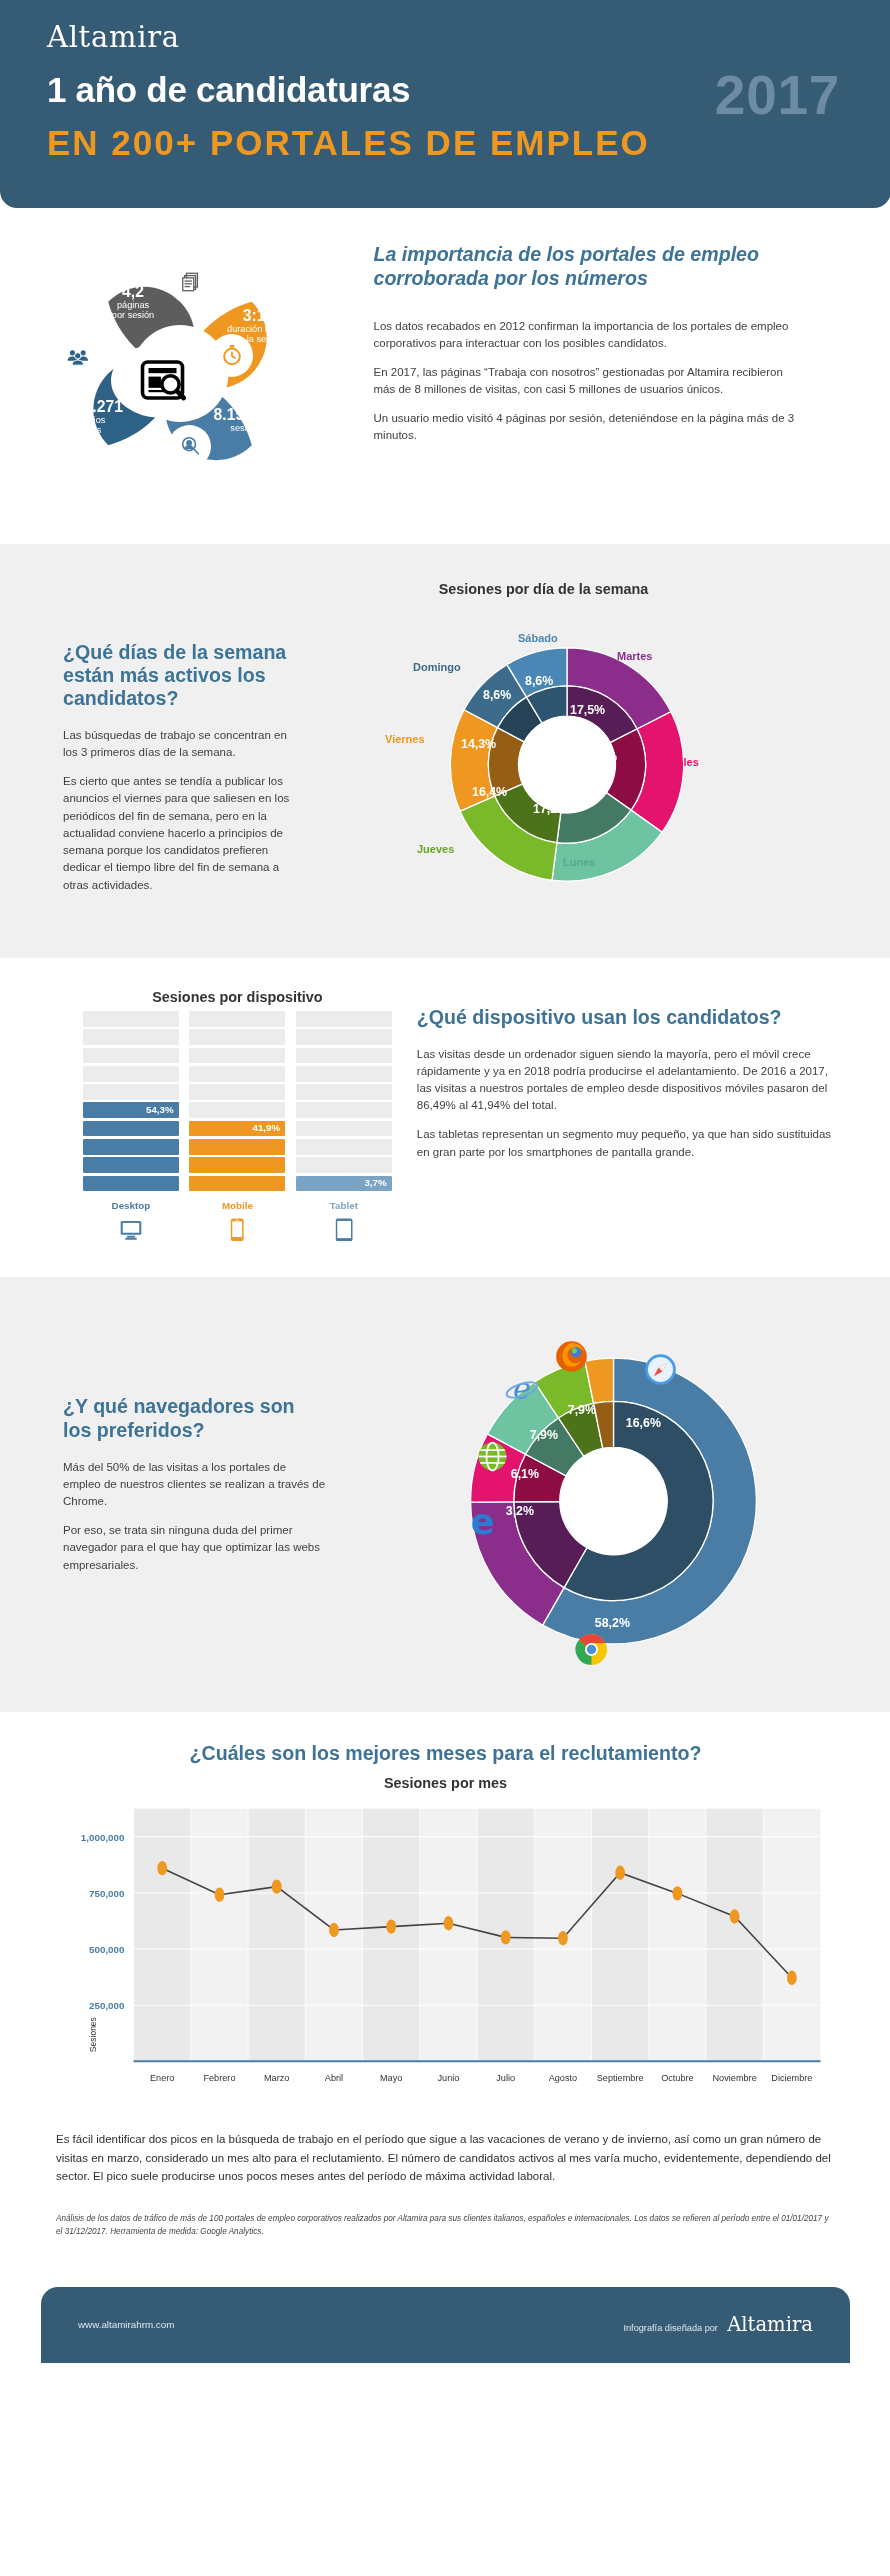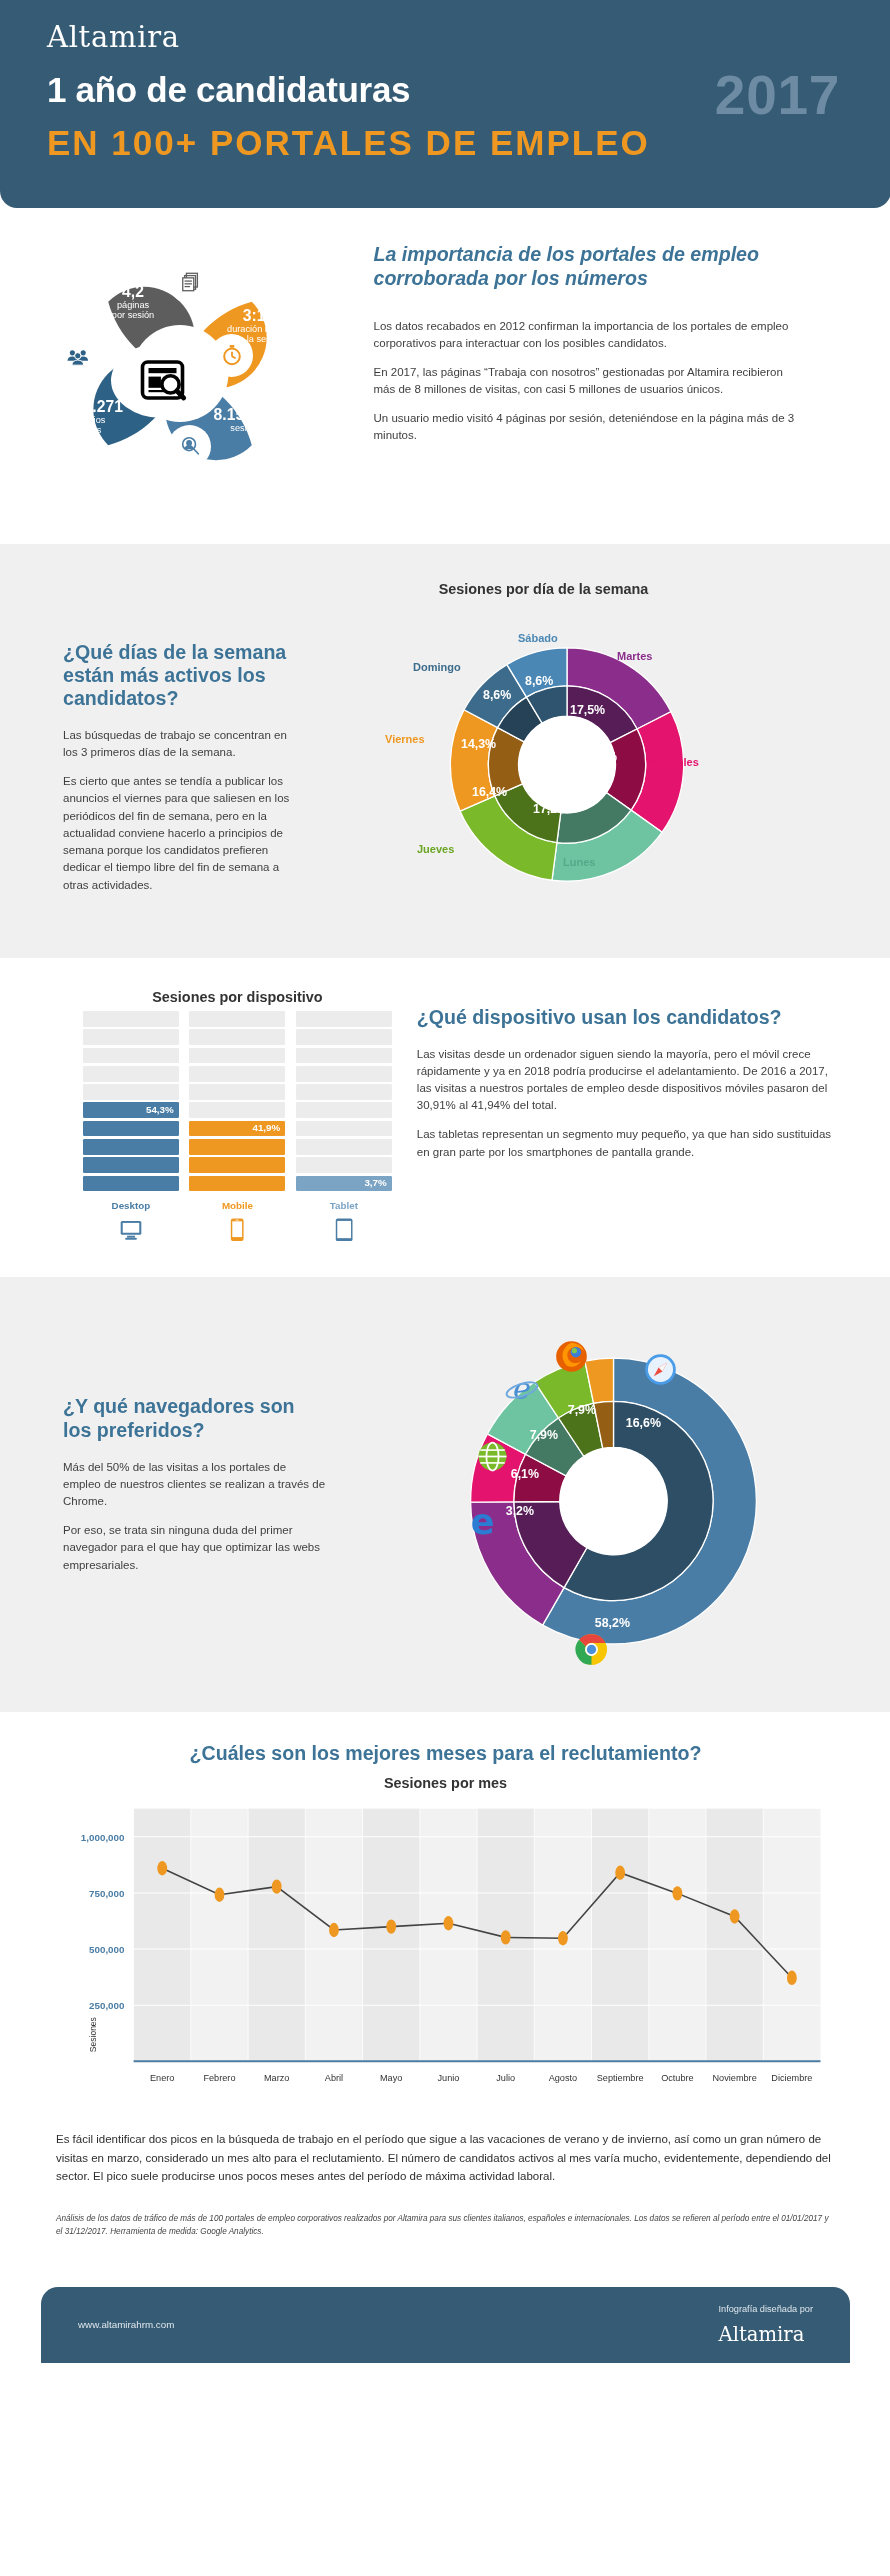--- a/index.html
+++ b/index.html
@@ -145,39 +145,39 @@
   
   .footer {
     background: #365b74;
     border-radius: 17px 17px 0 0;
     height: 76px;
     margin: 0 41px;
     display: flex; align-items: center; justify-content: space-between;
     padding: 0 37px;
   }
   .footer .url { color: #dfe7ed; font-size: 9.8px; }
-  .footer .right { display: flex; align-items: baseline; gap: 9.2px; flex-direction: column; }
+  .footer .right { display: flex; align-items: baseline; gap: 9.2px; }
   .footer .by { color: #dfe7ed; font-size: 9.2px; }
   .footer .logo { font-family: "DejaVu Serif", serif; color: #ffffff; font-size: 19.6px; }
 
   
   .dlabel { position: absolute; font-weight: bold; font-size: 11px; }
   .pcent { position: absolute; color: #fff; font-weight: bold; font-size: 12.4px; }
   .bicon { position: absolute; width: 35px; height: 35px; }
 </style>
 </head>
 <body>
 
 <div class="page">
 
   <div class="header">
     <div class="brand">Altamira</div>
     <div class="title1">1 año de candidaturas</div>
     <div class="year">2017</div>
-    <div class="title2">EN 100+ PORTALES DE EMPLEO</div>
+    <div class="title2">EN 200+ PORTALES DE EMPLEO</div>
   </div>
 
   <div class="section white hero">
     <div class="circlewrap">
       <svg class="donutSVG" width="282" height="275" viewBox="0 0 430 420">
 
         <path d="M215 210 A155 155 0 0 1 215 55 A77 77 0 1 1 215 210 Z" fill="#5d5d5d" transform="rotate(-45 215 210)"></path>
         <path d="M215 210 A155 155 0 0 1 215 55 A77 77 0 1 1 215 210 Z" fill="#ef9821" transform="rotate(45 215 210)"></path>
         <path d="M215 210 A155 155 0 0 1 215 55 A77 77 0 1 1 215 210 Z" fill="#4a7da5" transform="rotate(135 215 210)"></path>
         <path d="M215 210 A155 155 0 0 1 215 55 A77 77 0 1 1 215 210 Z" fill="#2e6186" transform="rotate(225 215 210)"></path>
@@ -391,21 +391,21 @@
                 <rect x="2" y="3" width="14" height="17.5" fill="#fff"></rect>
               <circle cx="9" cy="22" r="0.9"></circle>
             </svg>
           </div>
         </div>
       </div>
     </div>
     <div class="devright txtcol">
       <h2 class="qtitle">¿Qué dispositivo usan los candidatos?</h2>
       <div class="bodytext">
-        <p>Las visitas desde un ordenador siguen siendo la mayoría, pero el móvil crece rápidamente y ya en 2018 podría producirse el adelantamiento. De 2016 a 2017, las visitas a nuestros portales de empleo desde dispositivos móviles pasaron del 30,91% al 41,94% del total.</p>
+        <p>Las visitas desde un ordenador siguen siendo la mayoría, pero el móvil crece rápidamente y ya en 2018 podría producirse el adelantamiento. De 2016 a 2017, las visitas a nuestros portales de empleo desde dispositivos móviles pasaron del 86,49% al 41,94% del total.</p>
         <p>Las tabletas representan un segmento muy pequeño, ya que han sido sustituidas en gran parte por los smartphones de pantalla grande.</p>
       </div>
     </div>
   </div>
 
   <div class="section grey brw flexrow">
     <div class="brwleft txtcol">
       <h2 class="qtitle">¿Y qué navegadores son los preferidos?</h2>
       <div class="bodytext">
         <p>Más del 50% de las visitas a los portales de empleo de nuestros clientes se realizan a través de Chrome.</p>

